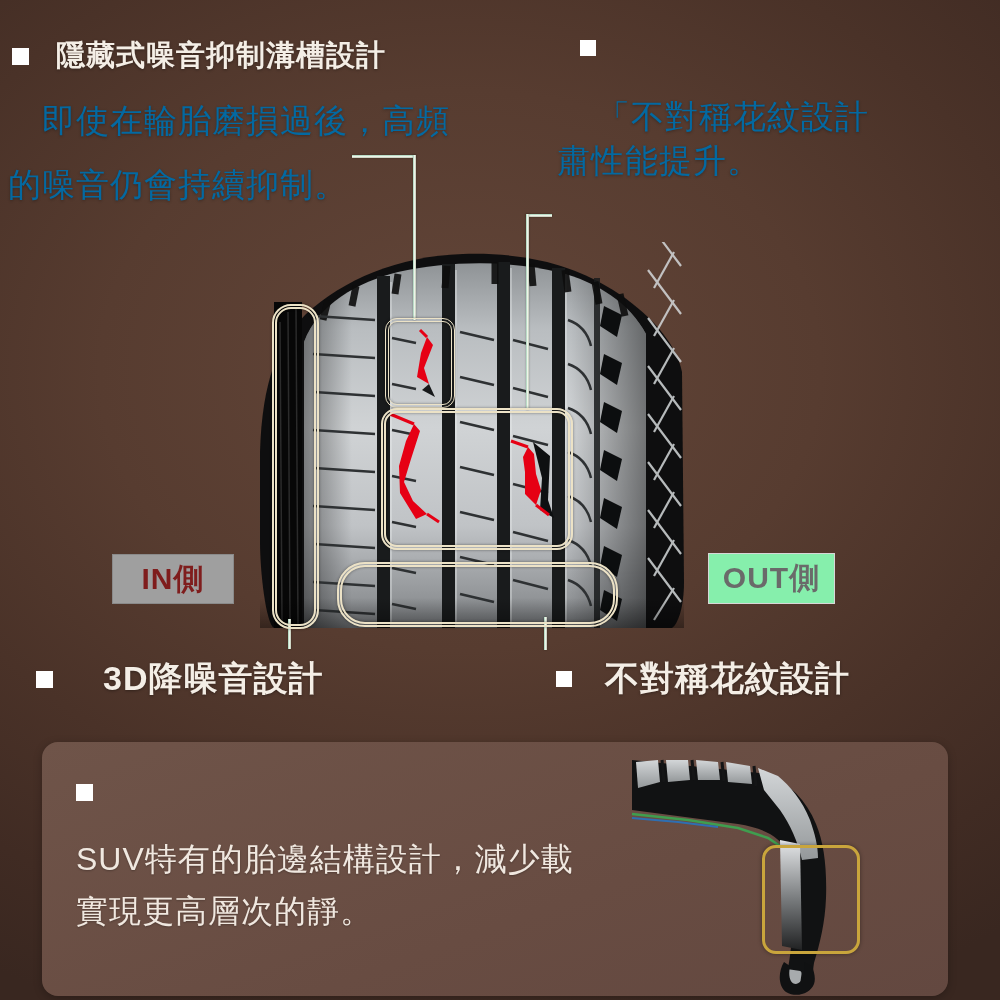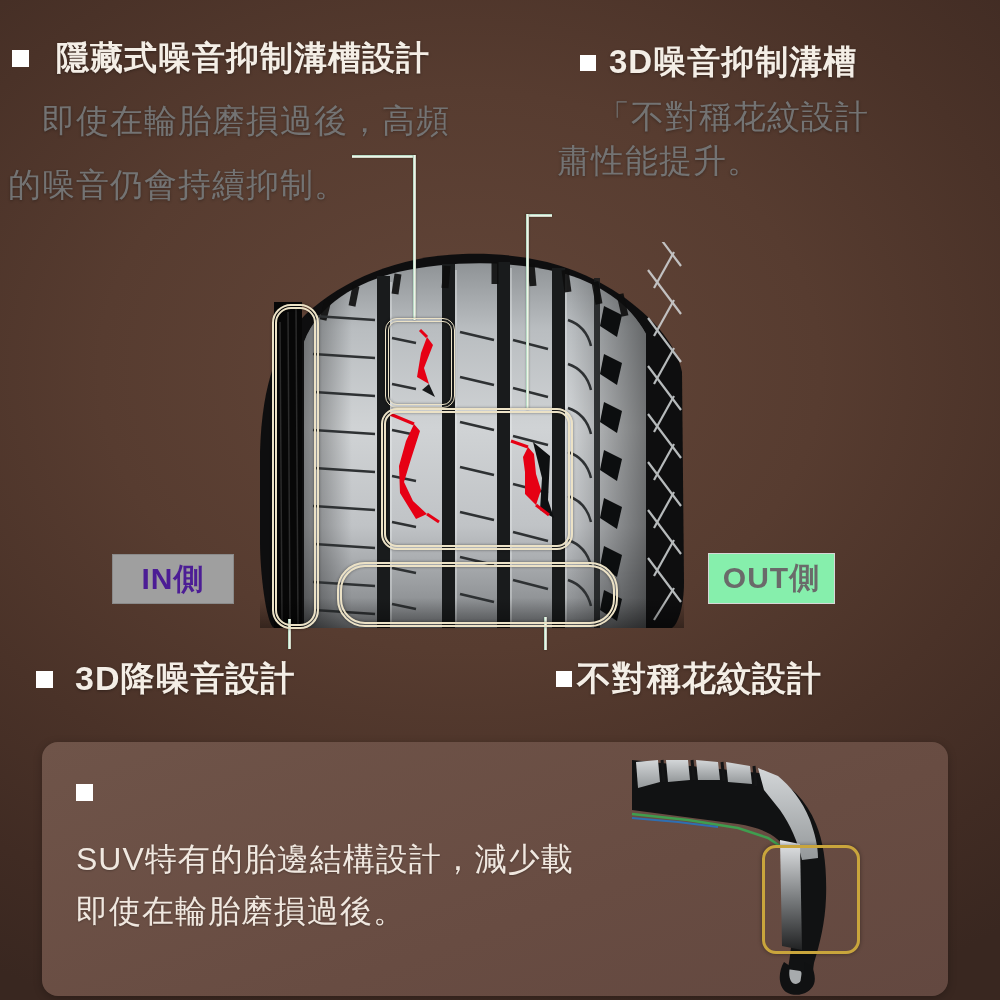--- a/index.html
+++ b/index.html
@@ -5,36 +5,36 @@
   html,body{margin:0;padding:0;}
   body{
     position:relative;
     width:1000px;height:1000px;
     overflow:hidden;
     background: radial-gradient(900px 700px at 46% 37%, #634639 0%, #573c30 40%, #4a3228 65%, #402b23 85%, #392720 100%);
     font-family:"Liberation Sans","DejaVu Sans",sans-serif;
     color:#f4eee6;
   }
   .abs{position:absolute;}
-  .hd{font-weight:bold;font-size:33px;letter-spacing:1px;white-space:nowrap;
+  .hd{font-weight:bold;font-size:29px;letter-spacing:1px;white-space:nowrap;
       text-shadow:0 1px 3px rgba(0,0,0,.35);display:flex;align-items:center;}
-  .hd-big{font-size:34px;}
+  .hd-big{font-size:34px;gap:28px;}
   .bullet{display:inline-block;width:17px;height:17px;background:#ffffff;flex:0 0 auto;}
   .bullet-sm{width:16px;height:16px;}
-  .body-line{font-size:33px;letter-spacing:1px;white-space:nowrap;color:#737373;
+  .body-line{font-size:33px;letter-spacing:1px;white-space:nowrap;color:#0369a1;
       text-shadow:0 1px 3px rgba(0,0,0,.3);}
   
   .callout{border:5px double #ece2c6;box-shadow:0 0 3px rgba(0,0,0,.45), inset 0 0 3px rgba(0,0,0,.45);}
   .callout-thin{border:4px double #ece2c6;}
   
   .vline{width:3px;background:linear-gradient(90deg,#9fd0b4,#f4f8ef 55%,#b9c2ad);box-shadow:0 0 2px rgba(0,0,0,.35);}
   .hline{height:3px;background:linear-gradient(180deg,#9fd0b4,#f4f8ef 55%,#b9c2ad);box-shadow:0 0 2px rgba(0,0,0,.35);}
   .side-label{display:flex;align-items:center;justify-content:center;
       font-weight:bold;font-size:30px;letter-spacing:1px;}
-  .in-label{background:#9f9f9f;color:#4c1d95;border:1px solid #8a8a8a;}
+  .in-label{background:#9f9f9f;color:#7f1d1d;border:1px solid #8a8a8a;}
   .out-label{background:#86efac;color:#6a6a6a;border:1px solid #d7d7d7;}
   .panel{background:linear-gradient(160deg,#6f5449 0%,#684c42 60%,#634840 100%);
       border-radius:16px;box-shadow:0 2px 8px rgba(0,0,0,.25);}
   .panel-title{font-weight:bold;font-size:33px;letter-spacing:1px;display:flex;align-items:center;
       text-shadow:0 1px 3px rgba(0,0,0,.3);white-space:nowrap;}
   .panel-body{font-size:32px;letter-spacing:1px;white-space:nowrap;color:#f0e8e0;
       text-shadow:0 1px 2px rgba(0,0,0,.25);}
   .gold-box{border:3px solid #c9a53c;border-radius:14px;box-shadow:0 0 4px rgba(0,0,0,.4);}
 </style>
 </head>
@@ -42,21 +42,20 @@
 
 <div class="abs hd" style="left:12px;top:36px;">
   <span class="bullet" style="margin-right:27px;"></span>
   <span>隱藏式噪音抑制溝槽設計</span>
 </div>
 <div class="abs body-line" style="left:42px;top:99px;">即使在輪胎磨損過後，高頻</div>
 <div class="abs body-line" style="left:8px;top:143px;margin-top:20px;">的噪音仍會持續抑制。</div>
 
 <div class="abs hd" style="left:580px;top:40px;">
   <span class="bullet bullet-sm" style="margin-right:13px;"></span>
-  <span>3D噪音抑制溝槽</span>
 </div>
 <div class="abs body-line" style="left:597px;top:95px;">「不對稱花紋設計</div>
 <div class="abs body-line" style="left:557px;top:139px;">肅性能提升。</div>
 
 <svg class="abs" style="left:248px;top:242px;" width="448" height="392" viewBox="0 0 448 392">
   <defs>
     <linearGradient id="faceV" x1="0" y1="0" x2="0" y2="1">
       <stop offset="0" stop-color="#8f9396"></stop>
         <stop offset="0.18" stop-color="#b9bdc0"></stop>
       <stop offset="0.45" stop-color="#d0d3d5"></stop>
@@ -218,21 +217,21 @@
 <div class="abs hd hd-big" style="left:556px;top:656px;">
   <span class="bullet bullet-sm" style="margin-right:5px;"></span>
   <span>不對稱花紋設計</span>
 </div>
 
 <div class="abs panel" style="left:42px;top:742px;width:906px;height:254px;"></div>
 <div class="abs panel-title" style="left:76px;top:784px;">
   <span class="bullet" style="margin-right:25px;"></span>
 </div>
 <div class="abs panel-body" style="left:76px;top:838px;">SUV特有的胎邊結構設計，減少載</div>
-<div class="abs panel-body" style="left:76px;top:890px;">即使在輪胎磨損過後。</div>
+<div class="abs panel-body" style="left:76px;top:890px;">實現更高層次的靜。</div>
 
 <svg class="abs" style="left:628px;top:748px;" width="250" height="248" viewBox="0 0 250 248">
   <defs>
     <linearGradient id="blockG" x1="0" y1="0" x2="0" y2="1">
       <stop offset="0" stop-color="#d3d6d8"></stop>
         <stop offset="1" stop-color="#94989a"></stop>
     </linearGradient>
     <linearGradient id="stripG" x1="0" y1="0" x2="0" y2="1">
       <stop offset="0" stop-color="#e6e8ea"></stop>
         <stop offset="0.55" stop-color="#76797b"></stop>

